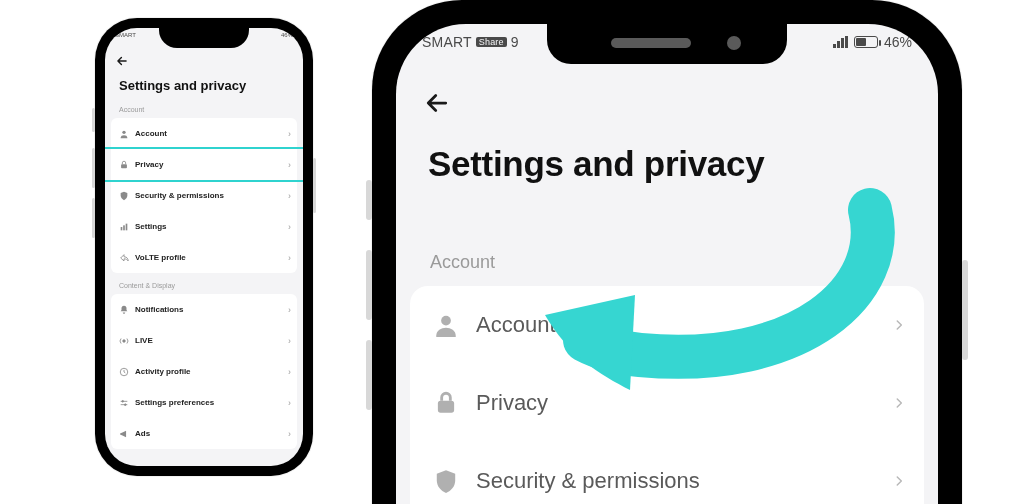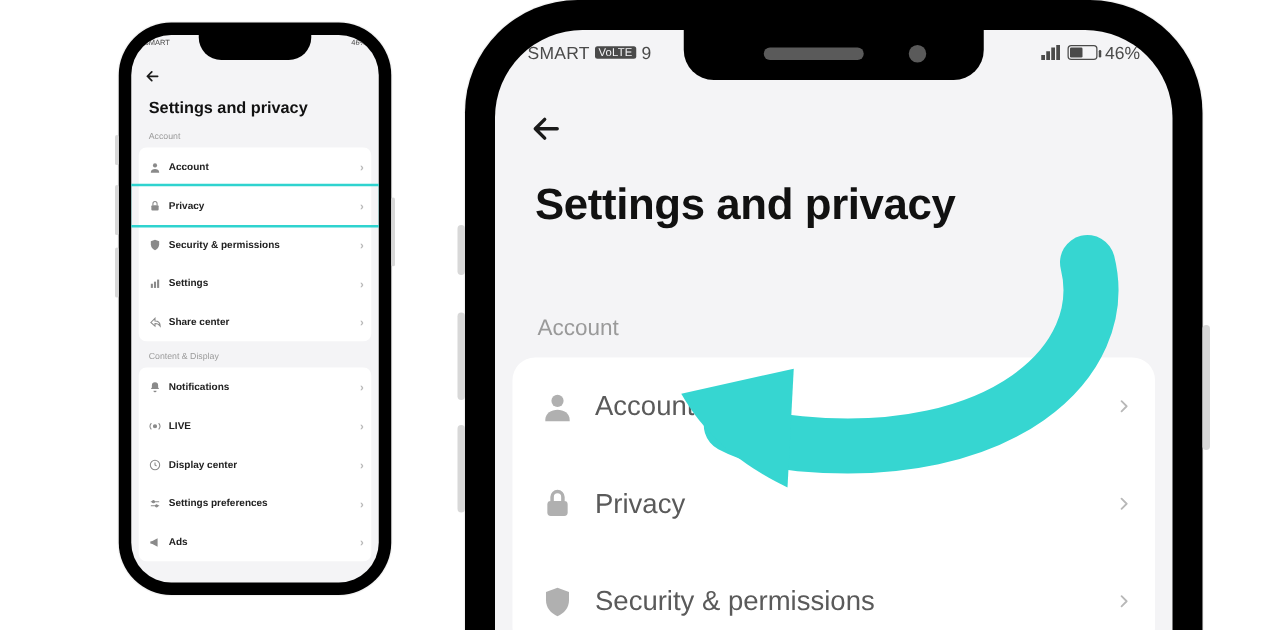--- a/index.html
+++ b/index.html
@@ -288,21 +288,21 @@
           </span>
         <span>Settings</span>
         <span class="chev">›</span>
       </div>
       <div class="row">
         <span class="ricon">
             <svg viewBox="0 0 24 24" width="10" height="10" fill="none" stroke="currentColor" stroke-width="2">
               <path d="M4 12l8-8v5c8 0 10 6 10 10-2-3-5-5-10-5v5z"></path>
             </svg>
           </span>
-        <span>Share center</span>
+        <span>VoLTE profile</span>
         <span class="chev">›</span>
       </div>
     </div>
 
     <div class="section-label sec2">Content &amp; Display</div>
 
     <div class="list list2">
       <div class="row">
         <span class="ricon">
             <svg viewBox="0 0 24 24" width="10" height="10" fill="currentColor">
@@ -322,21 +322,21 @@
         <span>LIVE</span>
         <span class="chev">›</span>
       </div>
       <div class="row">
         <span class="ricon">
             <svg viewBox="0 0 24 24" width="10" height="10" fill="none" stroke="currentColor" stroke-width="2">
               <circle cx="12" cy="12" r="9"></circle>
               <path d="M12 7v5l3 2"></path>
             </svg>
           </span>
-        <span>Display center</span>
+        <span>Activity profile</span>
         <span class="chev">›</span>
       </div>
       <div class="row">
         <span class="ricon">
             <svg viewBox="0 0 24 24" width="10" height="10" fill="none" stroke="currentColor" stroke-width="2">
               <path d="M4 8h16M4 16h16"></path>
               <circle cx="9" cy="8" r="2" fill="currentColor"></circle>
               <circle cx="15" cy="16" r="2" fill="currentColor"></circle>
             </svg>
           </span>
@@ -363,21 +363,21 @@
   <div class="side-btn left2"></div>
   <div class="side-btn left3"></div>
   <div class="side-btn right1"></div>
 
   <div class="screen">
     <div class="notch"></div>
 
     <div class="status">
       <span class="left">
         <span>SMART</span>
-        <span class="volte">VoLTE</span>
+        <span class="volte">Share</span>
         <span>9</span>
       </span>
       <span class="right">
         <span class="sig">
             <i></i>
             <i></i>
             <i></i>
             <i></i>
           </span>
         <span class="batt"></span>

